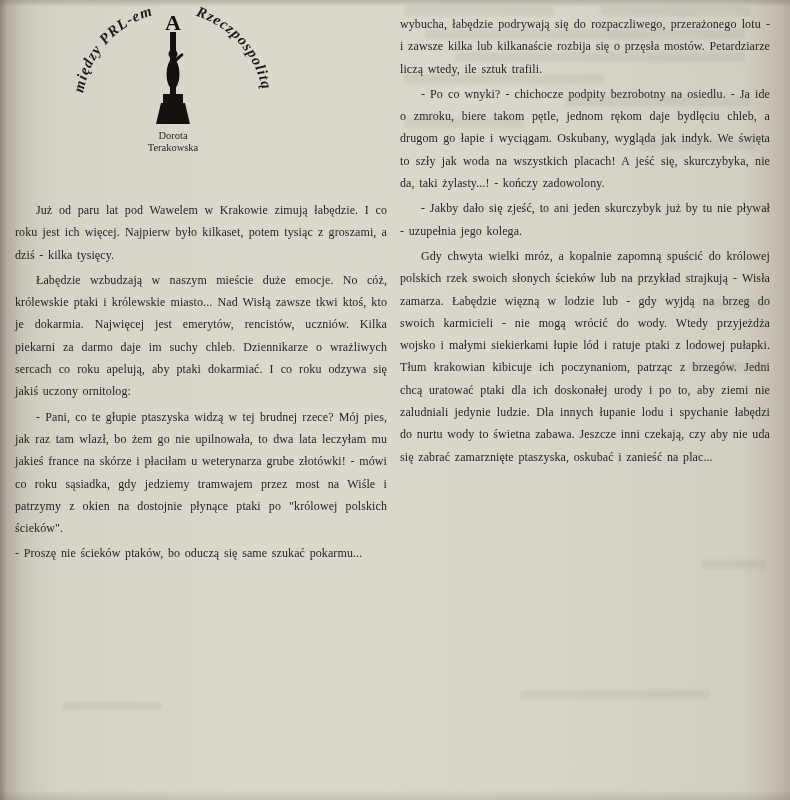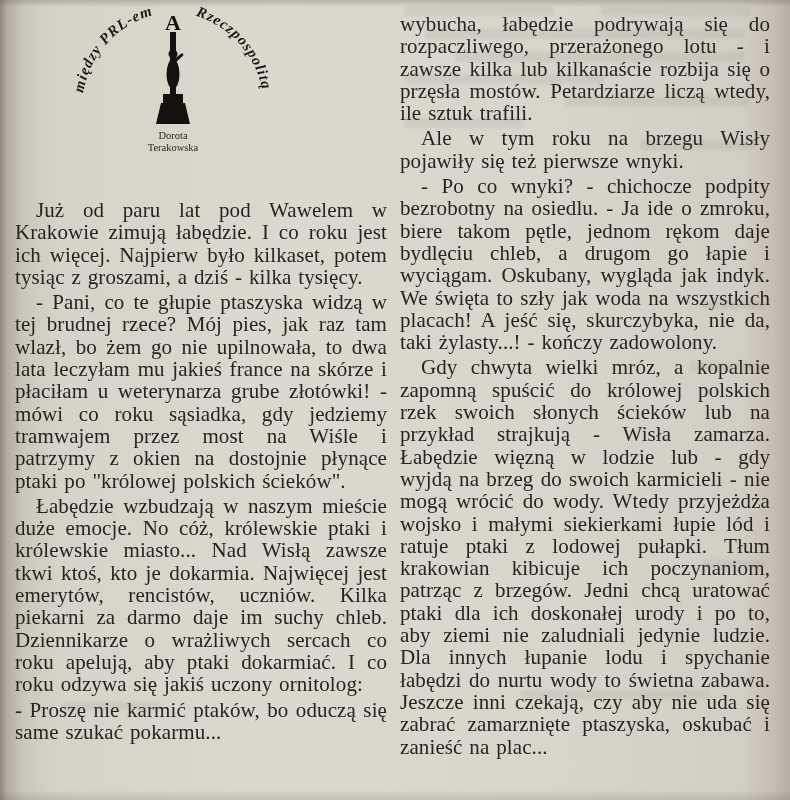--- a/index.html
+++ b/index.html
@@ -22,21 +22,21 @@
   .arc-text{
     font-family:"Liberation Serif","DejaVu Serif",serif;
     font-style:italic;font-weight:bold;font-size:15px;fill:#1c1915;letter-spacing:1px;
   }
   .monogram{font-family:"Liberation Serif","DejaVu Serif",serif;font-weight:bold;font-size:22px;fill:#14110e;}
   .caption{font-family:"Liberation Serif","DejaVu Serif",serif;font-size:10.5px;fill:#2a2622;}
   .silhouette{fill:#14110e;}
   
   .col{
     position:absolute;
-    font-size:21px;line-height:22.3px;
+    font-size:12px;line-height:22.3px;
     text-align:justify;
     word-spacing:1.5px;letter-spacing:.1px;
     hyphens:auto;-webkit-hyphens:auto;
   }
   .col-left{left:15px;top:167px;width:372px;margin-top:32px;}
   .col-right{left:400px;top:13px;width:370px;}
   .col p{margin:0 0 3px 0;}
   .col p.indent{text-indent:21px;}
   
   .bleed{position:absolute;display:block;background:#7d7870;opacity:.11;filter:blur(1.6px);border-radius:3px;pointer-events:none;}
@@ -68,29 +68,29 @@
         <rect class="silhouette" x="111" y="92" width="20" height="9"></rect>
         <path class="silhouette" d="M104 122 L138 122 L133 101 L109 101 Z"></path>
       </g>
       <text class="caption" x="121" y="137" text-anchor="middle">Dorota</text>
       <text class="caption" x="121" y="149" text-anchor="middle">Terakowska</text>
     </svg>
   </div>
 
   <div class="col col-left">
     <p class="indent">Już od paru lat pod Wawelem w Krakowie zimują łabędzie. I co roku jest ich więcej. Najpierw było kilkaset, potem tysiąc z groszami, a dziś - kilka tysięcy.</p>
+    <p class="indent">Łabędzie wzbudzają w naszym mieście duże emocje. No cóż, królewskie ptaki i królewskie miasto... Nad Wisłą zawsze tkwi ktoś, kto je dokarmia. Najwięcej jest emerytów, rencistów, uczniów. Kilka piekarni za darmo daje im suchy chleb. Dziennikarze o wrażliwych sercach co roku apelują, aby ptaki dokarmiać. I co roku odzywa się jakiś uczony ornitolog:</p>
     <p class="indent">- Pani, co te głupie ptaszyska widzą w tej brudnej rzece? Mój pies, jak raz tam wlazł, bo żem go nie upilnowała, to dwa lata leczyłam mu jakieś france na skórze i płaciłam u weterynarza grube złotówki! - mówi co roku sąsiadka, gdy jedziemy tramwajem przez most na Wiśle i patrzymy z okien na dostojnie płynące ptaki po "królowej polskich ścieków".</p>
-    <p class="indent">Łabędzie wzbudzają w naszym mieście duże emocje. No cóż, królewskie ptaki i królewskie miasto... Nad Wisłą zawsze tkwi ktoś, kto je dokarmia. Najwięcej jest emerytów, rencistów, uczniów. Kilka piekarni za darmo daje im suchy chleb. Dziennikarze o wrażliwych sercach co roku apelują, aby ptaki dokarmiać. I co roku odzywa się jakiś uczony ornitolog:</p>
-    <p>- Proszę nie karmić ptaków, bo oduczą się same szukać pokarmu...</p>
+    <p>- Proszę nie ścieków ptaków, bo oduczą się same szukać pokarmu...</p>
   </div>
 
   <div class="col col-right">
     <p>wybucha, łabędzie podrywają się do rozpaczliwego, przerażonego lotu - i zawsze kilka lub kilkanaście rozbija się o przęsła mostów. Petardziarze liczą wtedy, ile sztuk trafili.</p>
-    <p class="indent">Ale w tym roku na brzegu Wisły pojawiły się też pierwsze wnyki.</p>
     <p class="indent">- Po co wnyki? - chichocze podpity bezrobotny na osiedlu. - Ja ide o zmroku, biere takom pętle, jednom rękom daje bydlęciu chleb, a drugom go łapie i wyciągam. Oskubany, wygląda jak indyk. We święta to szły jak woda na wszystkich placach! A jeść się, skurczybyka, nie da, taki żylasty...! - kończy zadowolony.</p>
+    <p class="indent">- Jakby dało się zjeść, to ani jeden skurczybyk już by tu nie pływał - uzupełnia jego kolega.</p>
     <p class="indent">Gdy chwyta wielki mróz, a kopalnie zapomną spuścić do królowej polskich rzek swoich słonych ścieków lub na przykład strajkują - Wisła zamarza. Łabędzie więzną w lodzie lub - gdy wyjdą na brzeg do swoich karmicieli - nie mogą wrócić do wody. Wtedy przyjeżdża wojsko i małymi siekierkami łupie lód i ratuje ptaki z lodowej pułapki. Tłum krakowian kibicuje ich poczynaniom, patrząc z brzegów. Jedni chcą uratować ptaki dla ich doskonałej urody i po to, aby ziemi nie zaludniali jedynie ludzie. Dla innych łupanie lodu i spychanie łabędzi do nurtu wody to świetna zabawa. Jeszcze inni czekają, czy aby nie uda się zabrać zamarznięte ptaszyska, oskubać i zanieść na plac...</p>
   </div>
 
   <span class="bleed" style="left:404px;top:6px;width:150px;height:10px;"></span>
   <span class="bleed" style="left:600px;top:6px;width:150px;height:10px;"></span>
   <span class="bleed" style="left:425px;top:29px;width:320px;height:10px;"></span>
   <span class="bleed" style="left:455px;top:52px;width:290px;height:10px;"></span>
   <span class="bleed" style="left:404px;top:74px;width:200px;height:10px;"></span>
   <span class="bleed" style="left:565px;top:96px;width:185px;height:10px;"></span>
   <span class="bleed" style="left:404px;top:118px;width:120px;height:10px;"></span>

